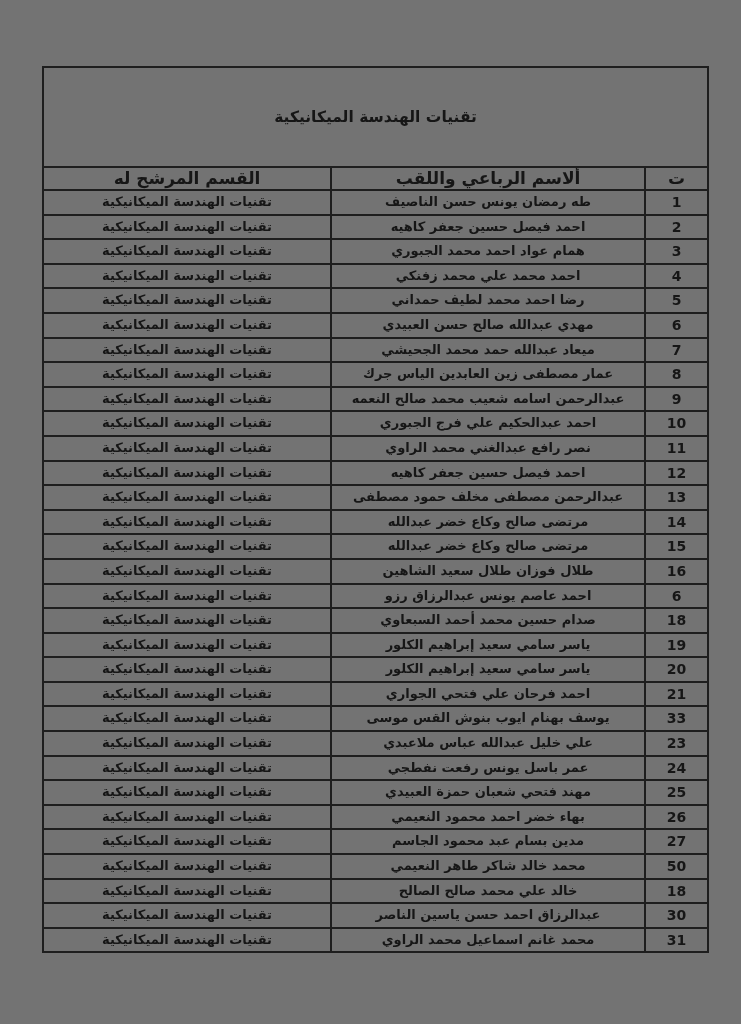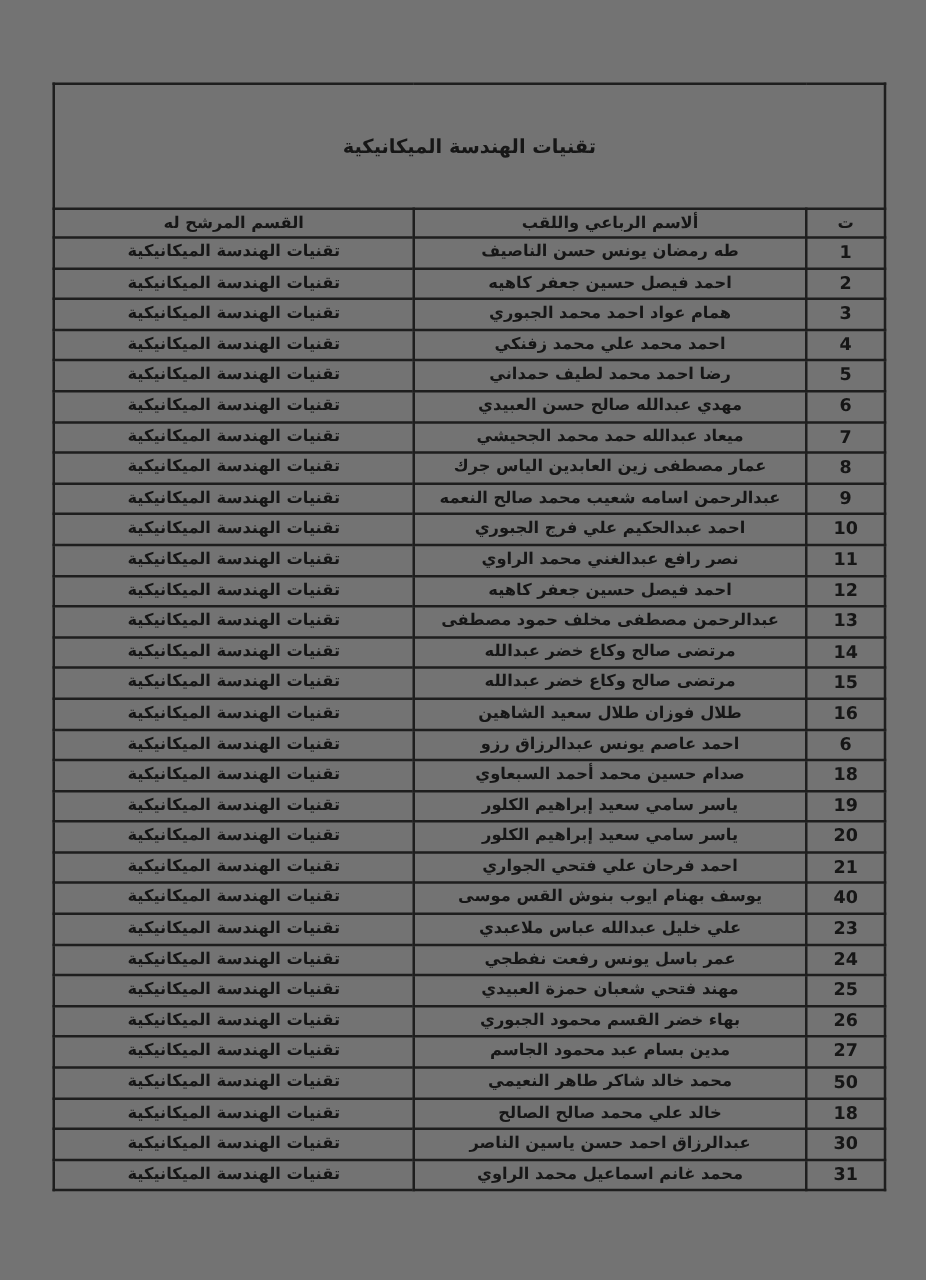--- a/index.html
+++ b/index.html
@@ -36,21 +36,21 @@
   col.c-num  { width: 63px; }
   col.c-name { width: 314px; }
   col.c-dept { width: 288px; }
   td.title-cell {
     height: 100px;
     font-size: 15.5px;
     letter-spacing: 0.2px;
   }
   tr.header-row td {
     height: 21px;
-    font-size: 13px;
+    font-size: 17px;
     line-height: 21px;
   }
   tr.data-row td {
     height: 22.6px;
     font-size: 13px;
     line-height: 22.6px;
   }
   tr.data-row td.cell-num {
     font-size: 14px;
     font-family: "DejaVu Sans", sans-serif;
@@ -175,42 +175,42 @@
         <td class="cell-num">20</td>
         <td class="cell-name">ياسر سامي سعيد إبراهيم الكلور</td>
         <td class="cell-dept">تقنيات الهندسة الميكانيكية</td>
       </tr>
         <tr class="data-row" style="">
         <td class="cell-num">21</td>
         <td class="cell-name">احمد فرحان علي فتحي الجواري</td>
         <td class="cell-dept">تقنيات الهندسة الميكانيكية</td>
       </tr>
         <tr class="data-row" style="">
-        <td class="cell-num">40</td>
+        <td class="cell-num">33</td>
         <td class="cell-name">يوسف بهنام ايوب بنوش القس موسى</td>
         <td class="cell-dept">تقنيات الهندسة الميكانيكية</td>
       </tr>
         <tr class="data-row" style="">
         <td class="cell-num">23</td>
         <td class="cell-name">علي خليل عبدالله عباس ملاعبدي</td>
         <td class="cell-dept">تقنيات الهندسة الميكانيكية</td>
       </tr>
         <tr class="data-row" style="">
         <td class="cell-num">24</td>
         <td class="cell-name">عمر باسل يونس رفعت نفطجي</td>
         <td class="cell-dept">تقنيات الهندسة الميكانيكية</td>
       </tr>
         <tr class="data-row" style="">
         <td class="cell-num">25</td>
         <td class="cell-name">مهند فتحي شعبان حمزة العبيدي</td>
         <td class="cell-dept">تقنيات الهندسة الميكانيكية</td>
       </tr>
         <tr class="data-row" style="">
         <td class="cell-num">26</td>
-        <td class="cell-name">بهاء خضر القسم محمود الجبوري</td>
+        <td class="cell-name">بهاء خضر احمد محمود النعيمي</td>
         <td class="cell-dept">تقنيات الهندسة الميكانيكية</td>
       </tr>
         <tr class="data-row" style="">
         <td class="cell-num">27</td>
         <td class="cell-name">مدين بسام عبد محمود الجاسم</td>
         <td class="cell-dept">تقنيات الهندسة الميكانيكية</td>
       </tr>
         <tr class="data-row" style="">
         <td class="cell-num">50</td>
         <td class="cell-name">محمد خالد شاكر طاهر النعيمي</td>

